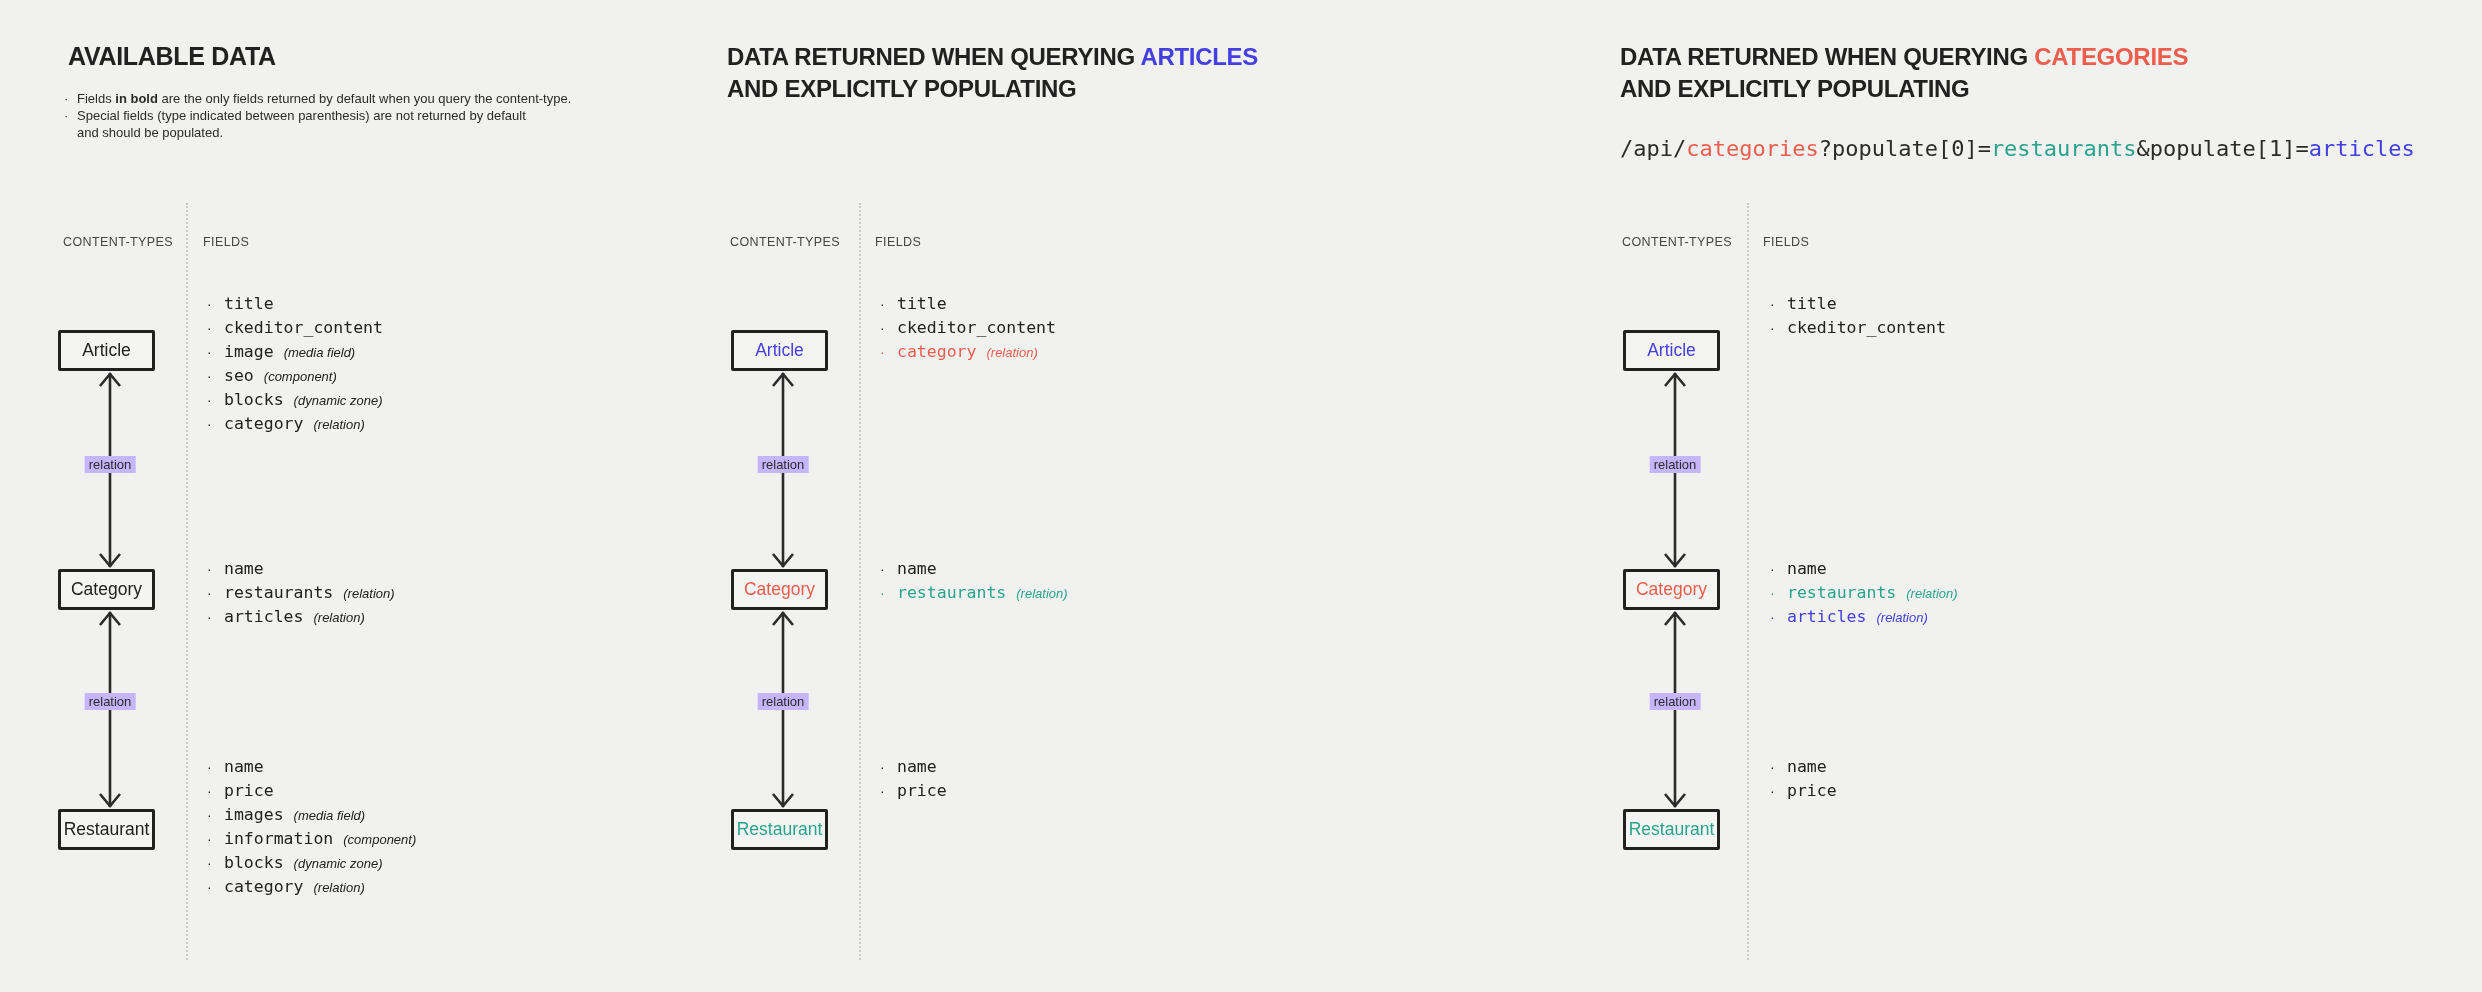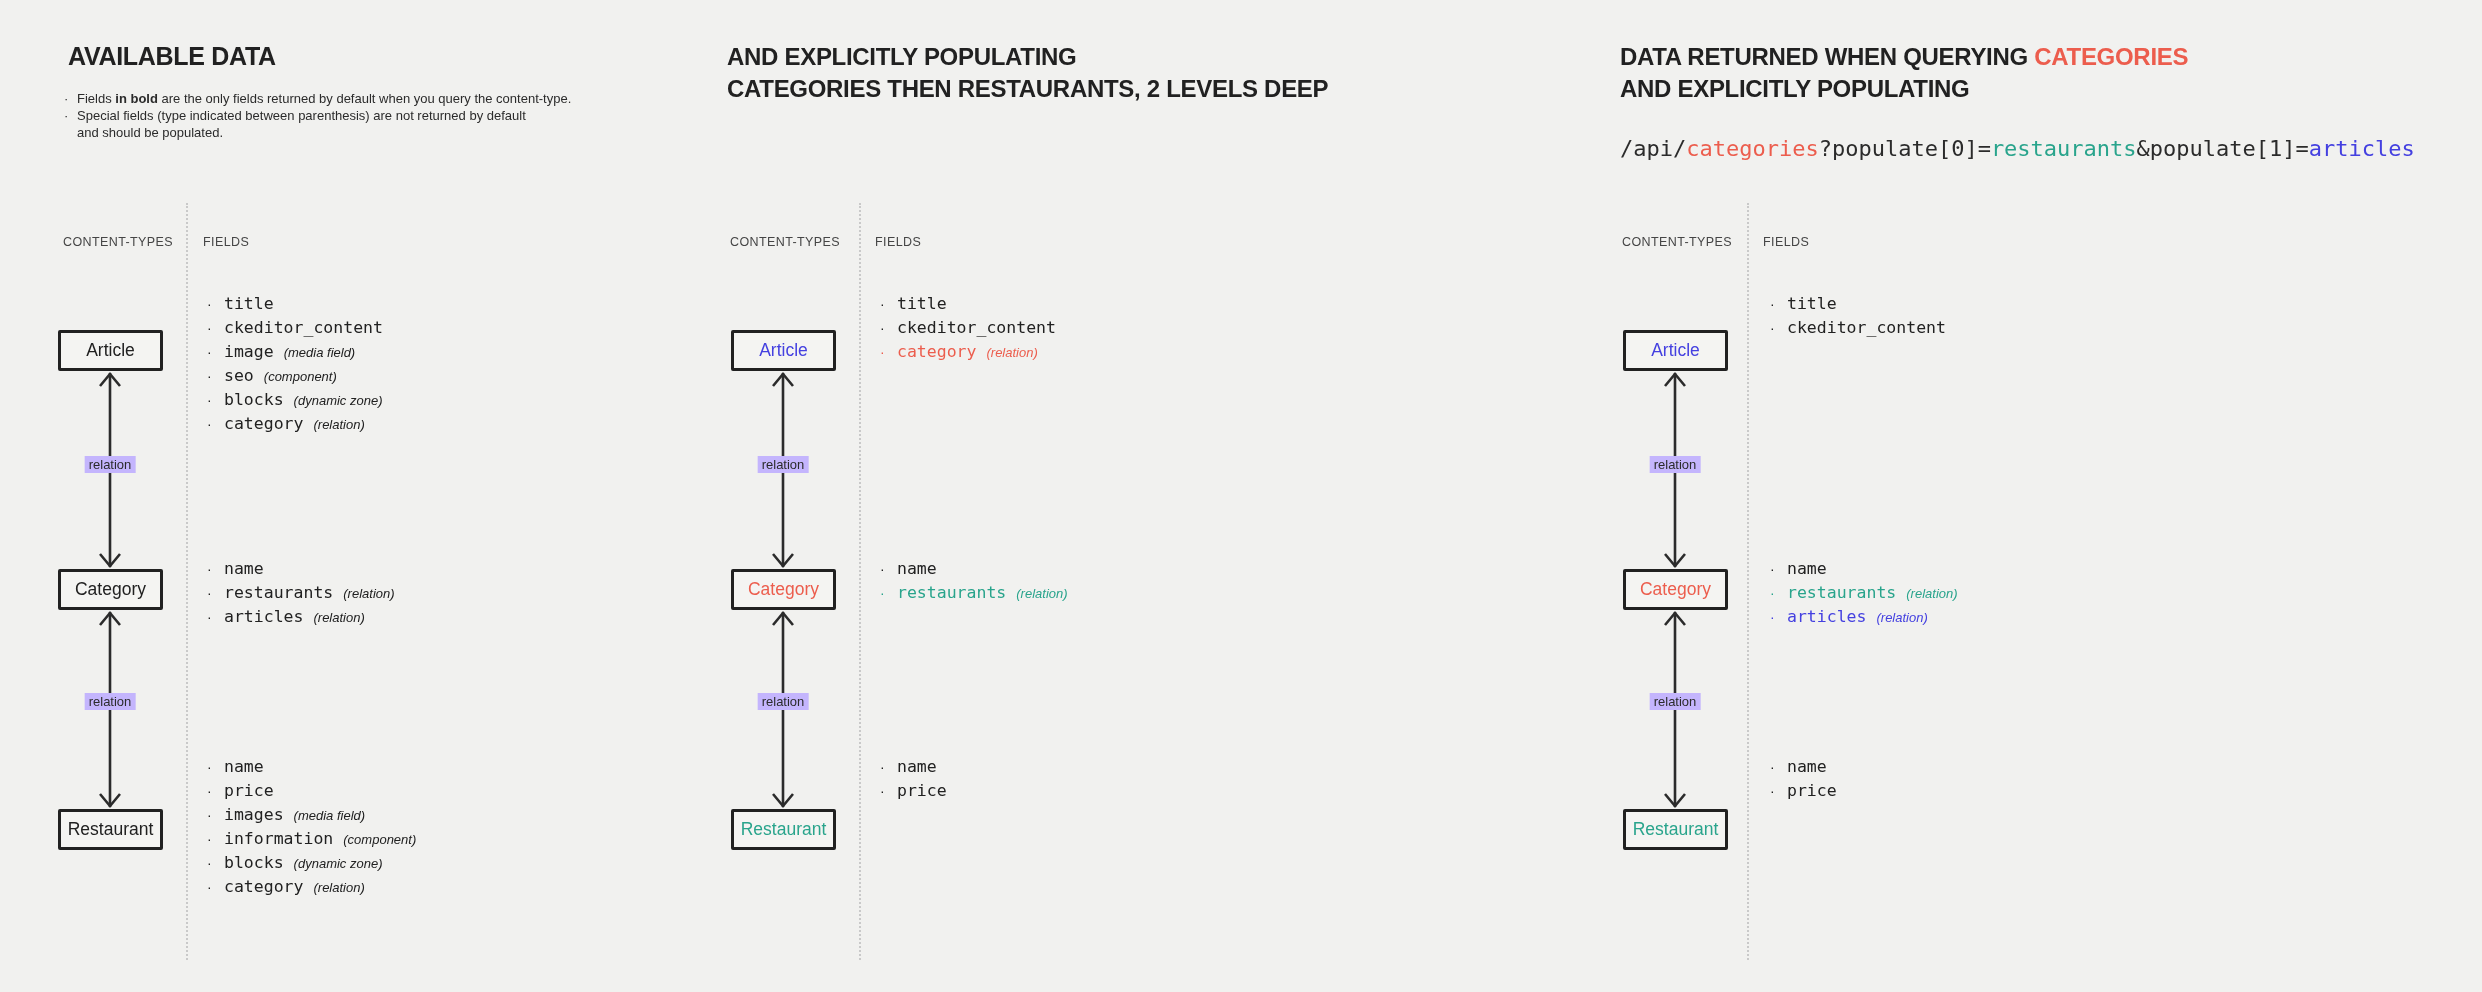--- a/index.html
+++ b/index.html
@@ -25,21 +25,21 @@
     font-size:22px;white-space:nowrap;letter-spacing:0;
   }
   .sec-label{
     position:absolute;font-size:12.5px;color:#454545;letter-spacing:0.4px;white-space:nowrap;
   }
   .divider{
     position:absolute;top:203px;height:757px;width:0;
     border-left:2px dotted #c9c9c9;
   }
   .ctbox{
-    position:absolute;width:105px;height:41px;box-sizing:border-box;
+    position:absolute;width:97px;height:41px;box-sizing:border-box;
     border:3px solid #212121;border-radius:2px;background:#f4f4f2;
     display:flex;align-items:center;justify-content:center;
     font-size:17.5px;white-space:nowrap;
   }
   .arrow{position:absolute;overflow:visible;}
   .arrow line,.arrow polyline{stroke:#2b2b2b;stroke-width:2.6;fill:none;}
   .rel{
     position:absolute;transform:translateX(-50%);
     font-size:13px;color:#2b2b2b;background:#c4b5fd;padding:1px 4px;white-space:nowrap;
   }
@@ -165,22 +165,22 @@
         <span class="ftype">(dynamic zone)</span>
       </div>
       <div class="frow" style="color: rgb(33, 33, 33);">
         <span class="fb">·</span>
         <span class="fname">category</span>
         <span class="ftype">(relation)</span>
       </div>
     </div>
 
   <div class="titles" style="left:727px;top:41px">
+    <div class="title-line"><span>DATA RETURNED WHEN QUERYING </span><span style="color: rgb(68, 64, 224);">ARTICLES</span></div>
     <div class="title-line">AND EXPLICITLY POPULATING</div>
-    <div class="title-line">CATEGORIES THEN RESTAURANTS, 2 LEVELS DEEP</div>
   </div>
 
   <div class="sec-label" style="left:730px;top:235px">CONTENT-TYPES</div>
   <div class="divider" style="left:859px"></div>
   <div class="sec-label" style="left:875px;top:235px">FIELDS</div>
 
   <div class="ctbox" style="left:731px;top:330px">
     <span style="color: rgb(68, 64, 224);">Article</span>
   </div>
   <svg class="arrow" style="left:768px;top:371px" width="30" height="198">

